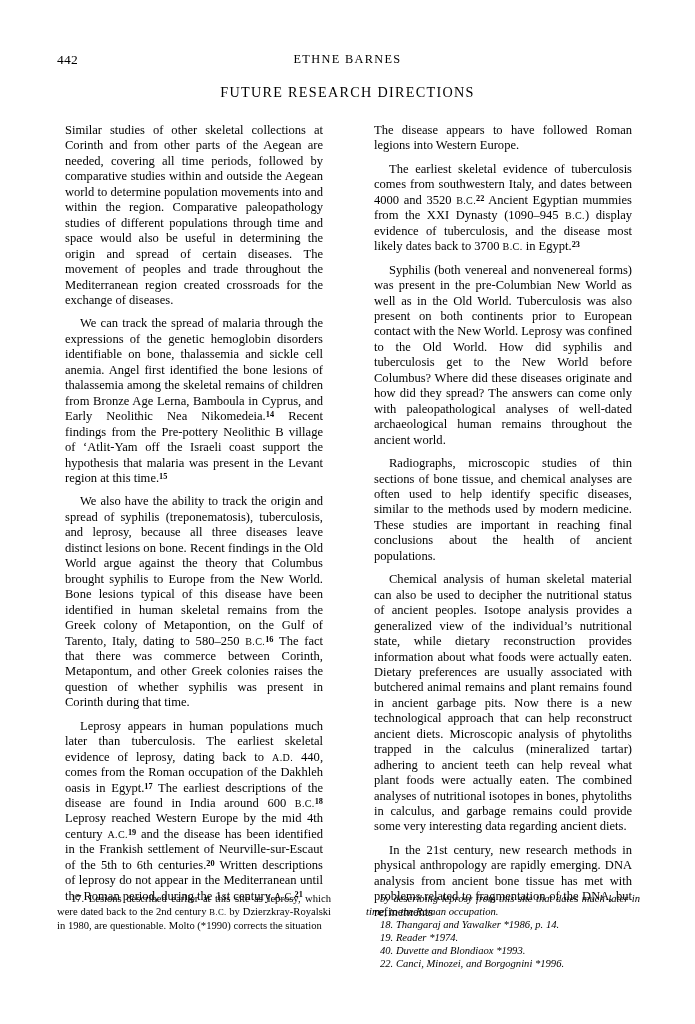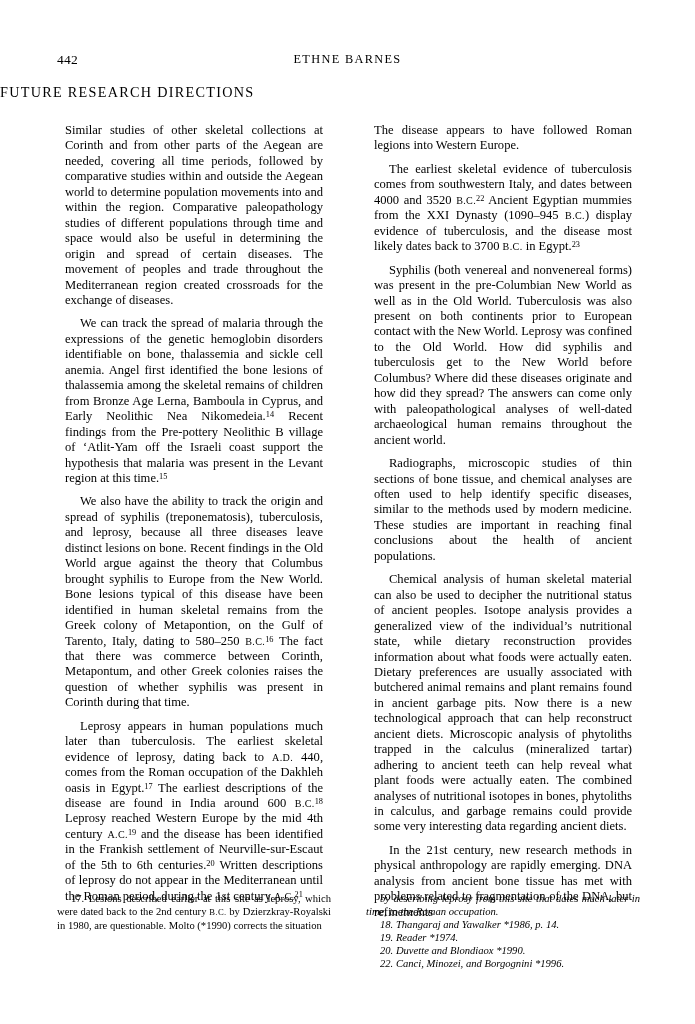--- a/index.html
+++ b/index.html
@@ -42,20 +42,21 @@
     top: 0;
     text-align: center;
     font-size: 12.3px;
     letter-spacing: 1.35px;
   }
   .section-title {
     position: absolute;
     top: 84px;
     left: 0;
     right: 0;
+    text-align: center;
     font-size: 14.2px;
     letter-spacing: 1.3px;
   }
   .columns {
     position: absolute;
     top: 115px;
     left: 57px;
     width: 583px;
   }
   .col {
@@ -78,20 +79,21 @@
     text-indent: 0;
   }
   .sc {
     font-size: 10.1px;
     letter-spacing: 0.35px;
   }
   sup {
     font-size: 8.3px;
     line-height: 0;
     vertical-align: 0.42em;
+    font-weight: bold;
   }
   .notes {
     position: absolute;
     top: 892px;
     left: 57px;
     width: 583px;
   }
   .notes-col {
     width: 274px;
     float: left;
@@ -149,19 +151,19 @@
   </div>
 
   <div class="notes">
     <div class="notes-col left">
       <p><span>17. Lesions described earlier at this site as leprosy, which were dated back to the 2nd century </span><span class="sc">B.C.</span><span> by Dzierzkray-Royalski in 1980, are questionable. Molto (*1990) corrects the situation</span></p>
     </div>
     <div class="notes-col right">
       <p class="tight">by describing leprosy from this site that dates much later in time, to the Roman occupation.</p>
       <p>18. Thangaraj and Yawalker *1986, p. 14.</p>
       <p>19. Reader *1974.</p>
-      <p>20. Duvette and Blondiaox *1990.</p>
+      <p>40. Duvette and Blondiaox *1993.</p>
       <p>22. Canci, Minozei, and Borgognini *1996.</p>
     </div>
     <div class="clear"></div>
   </div>
 
 </div>
 
 </body></html>

